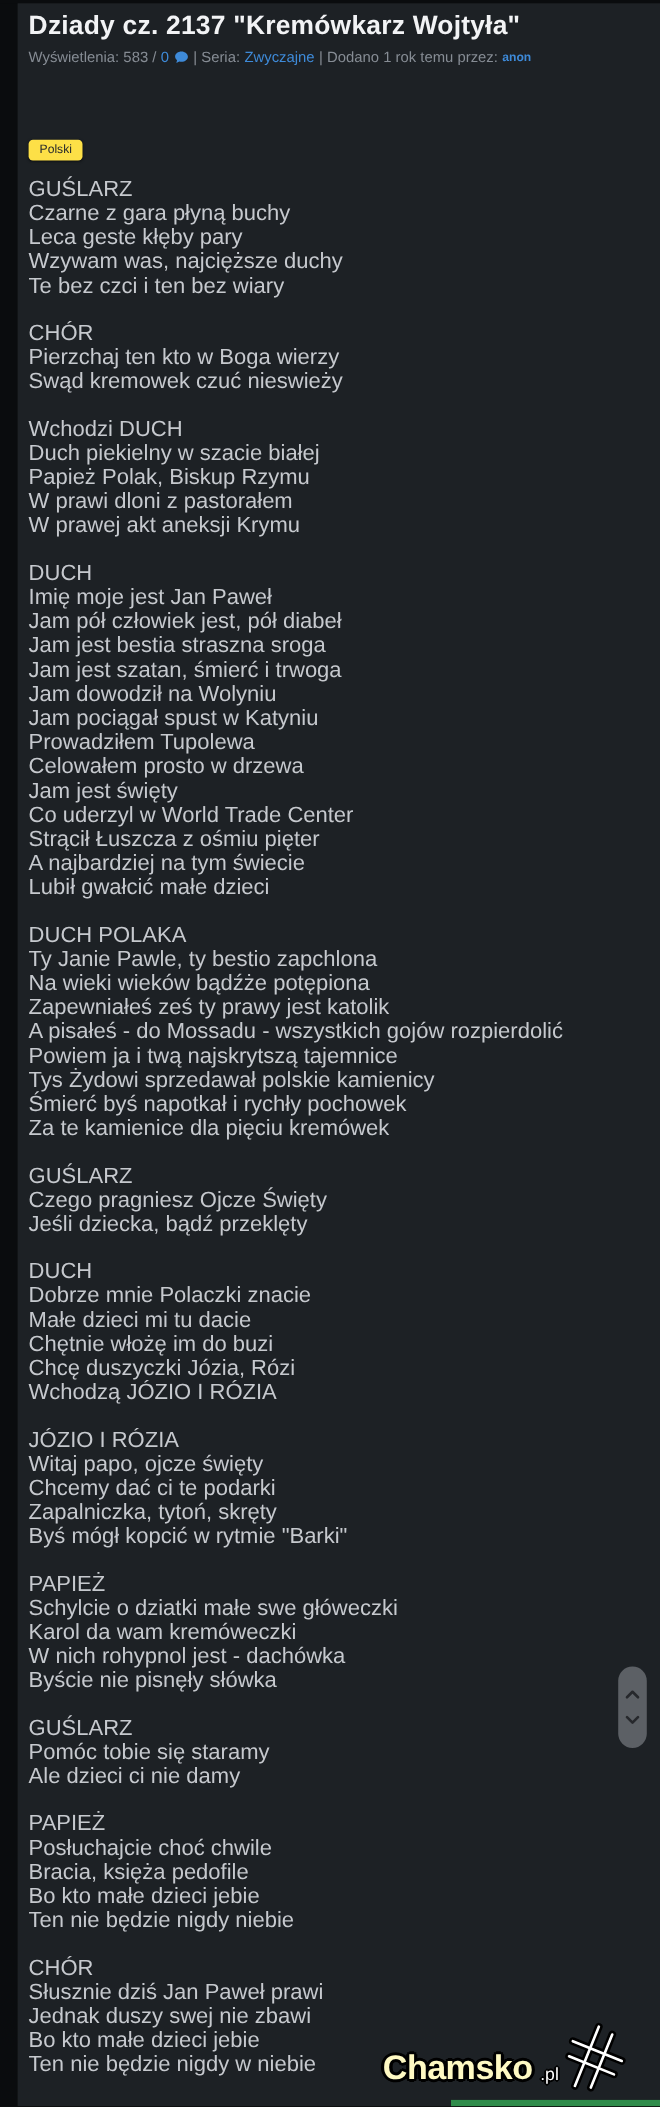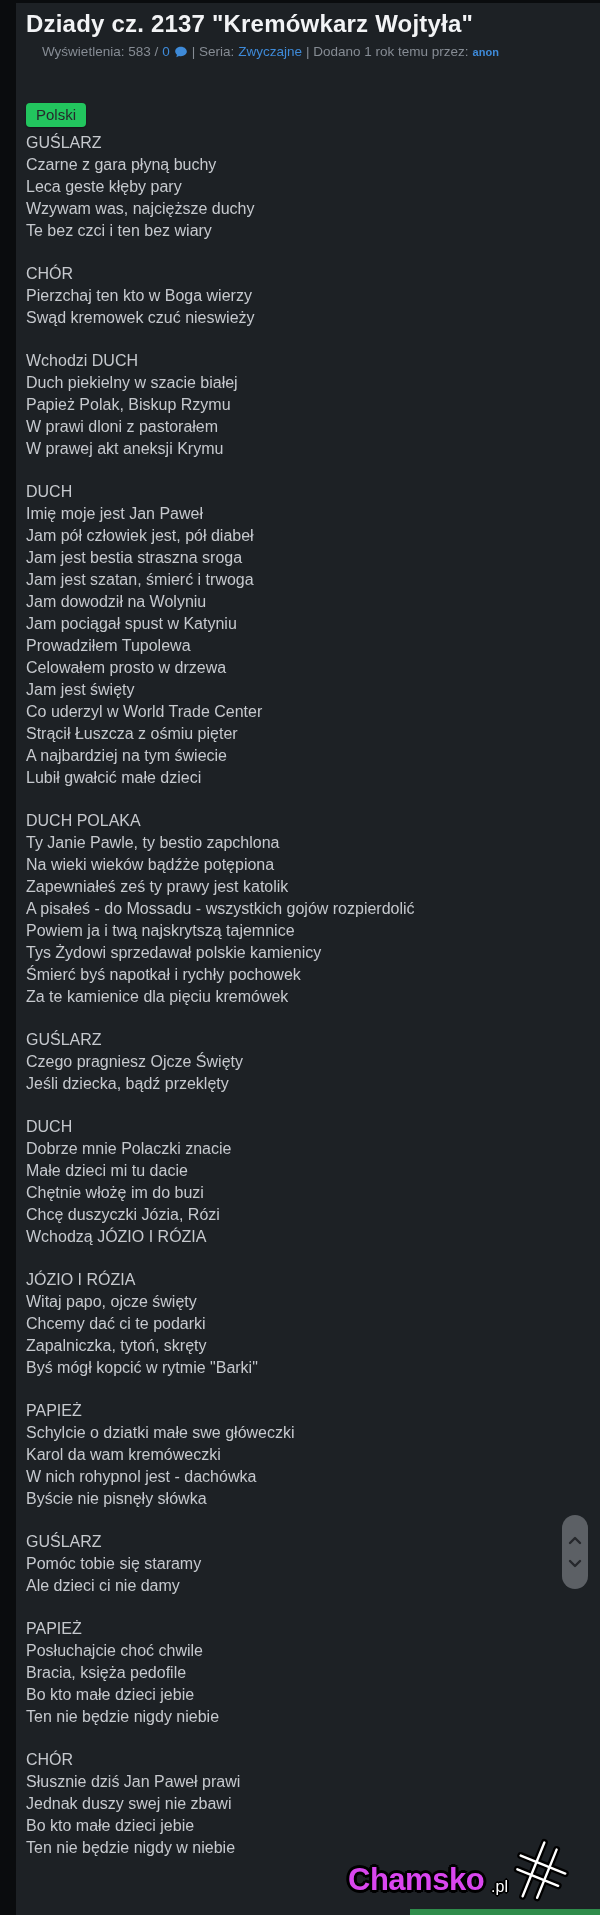--- a/index.html
+++ b/index.html
@@ -10,49 +10,49 @@
     overflow:hidden;
     font-family:"Liberation Sans", sans-serif;
   }
   .edge-left{position:absolute;left:0;top:0;width:16px;height:100%;background:#0a0c0e;}
   .edge-top{position:absolute;left:0;top:0;width:100%;height:3px;background:#0a0c0e;}
   .content{position:relative;margin-left:16px;padding:8px 20px 0 10px;}
   .title{
     margin:2px 0 6px 0;
     color:#f2f3f5;font-size:24px;font-weight:600;letter-spacing:.2px;
   }
-  .meta{color:#868c94;font-size:13.5px;display:flex;align-items:center;gap:4px;flex-wrap:wrap;margin-left:16px;}
+  .meta{color:#868c94;font-size:13.5px;display:flex;align-items:center;gap:4px;flex-wrap:wrap;}
   .meta .link{color:var(--accent,#3e8ad8);text-decoration:none;cursor:pointer;}
   .meta .author{color:var(--accent,#3e8ad8);font-weight:700;font-size:11px;}
   .bubble-icon{display:inline-block;width:14px;height:14px;vertical-align:middle;}
   .bubble-icon svg{display:block;width:14px;height:14px;fill:var(--accent,#3e8ad8);}
   .tag{
-    display:inline-block;margin-top:44px;
-    background:#22c55e;color:#26282c;
-    font-size:15px;padding:3px 10px 4px 10px;border-radius:4px;
+    display:inline-block;margin-top:68px;
+    background:#fde047;color:#26282c;
+    font-size:11px;padding:3px 10px 4px 10px;border-radius:4px;
     box-shadow:0 1px 2px rgba(0,0,0,.4);
     cursor:pointer;
   }
-  .poem{margin-top:5px;color:#c6c9ce;font-size:16px;line-height:22px;}
+  .poem{margin-top:15px;color:#c6c9ce;font-size:20px;line-height:22px;}
   .stanza{margin:0 0 21px 0;}
   .poem-line{white-space:pre-wrap;}
   .scroll-widget{
     position:absolute;right:12px;top:1515px;
     width:26px;height:74px;border-radius:13px;
     background:#5c6065;
     display:flex;flex-direction:column;align-items:center;justify-content:center;gap:14px;
   }
   .scroll-btn{width:14px;height:9px;cursor:pointer;display:block;}
   .scroll-btn svg{display:block;width:14px;height:9px;stroke:#26282c;stroke-width:2.4;fill:none;stroke-linecap:round;stroke-linejoin:round;}
   .brand{
     position:absolute;right:34px;top:1843px;
     display:flex;align-items:flex-end;gap:6px;
   }
   .brand-text{
-    color:#d946ef;font-weight:800;font-size:31px;line-height:1;
+    color:#fef9c3;font-weight:800;font-size:31px;line-height:1;
     text-shadow:-3px 0 #000,3px 0 #000,0 -3px #000,0 3px #000,-2px -2px #000,2px -2px #000,-2px 2px #000,2px 2px #000;
     letter-spacing:-.5px;
   }
   .brand-suffix{
     color:#fff;font-weight:400;font-size:16px;line-height:1;margin-left:1px;
     text-shadow:-2px 0 #000,2px 0 #000,0 -2px #000,0 2px #000,-1px -1px #000,1px -1px #000,-1px 1px #000,1px 1px #000;
   }
   .brand-icon{width:52px;height:58px;margin-bottom:-6px;}
   .brand-icon svg{display:block;width:52px;height:58px;overflow:visible;}
   .green-bar{position:absolute;left:410px;right:0;bottom:0;height:6px;background:var(--greenbar,#2f8c4b);}

